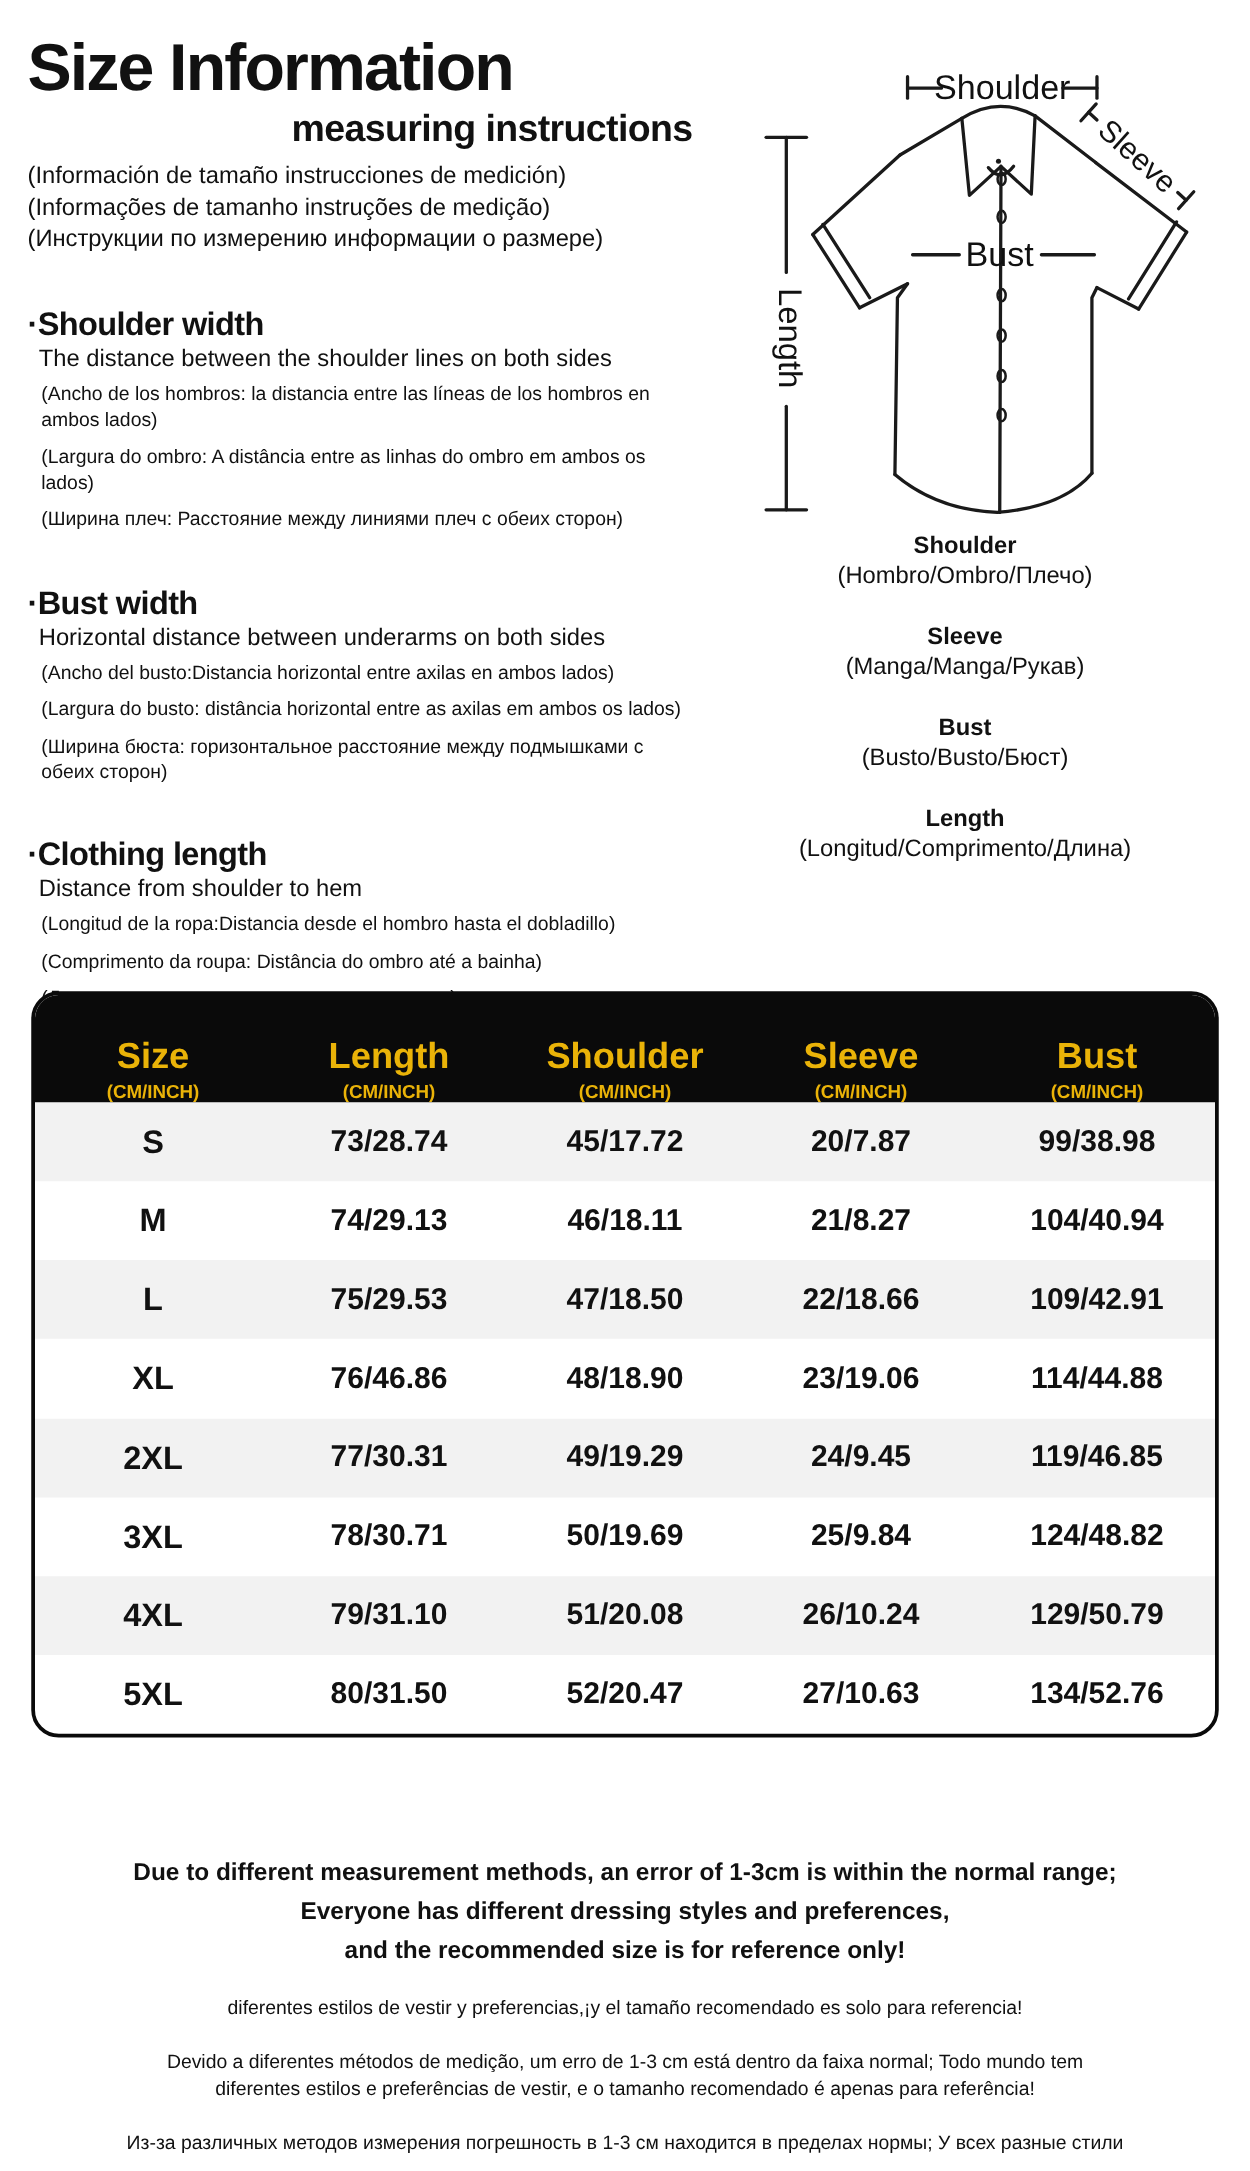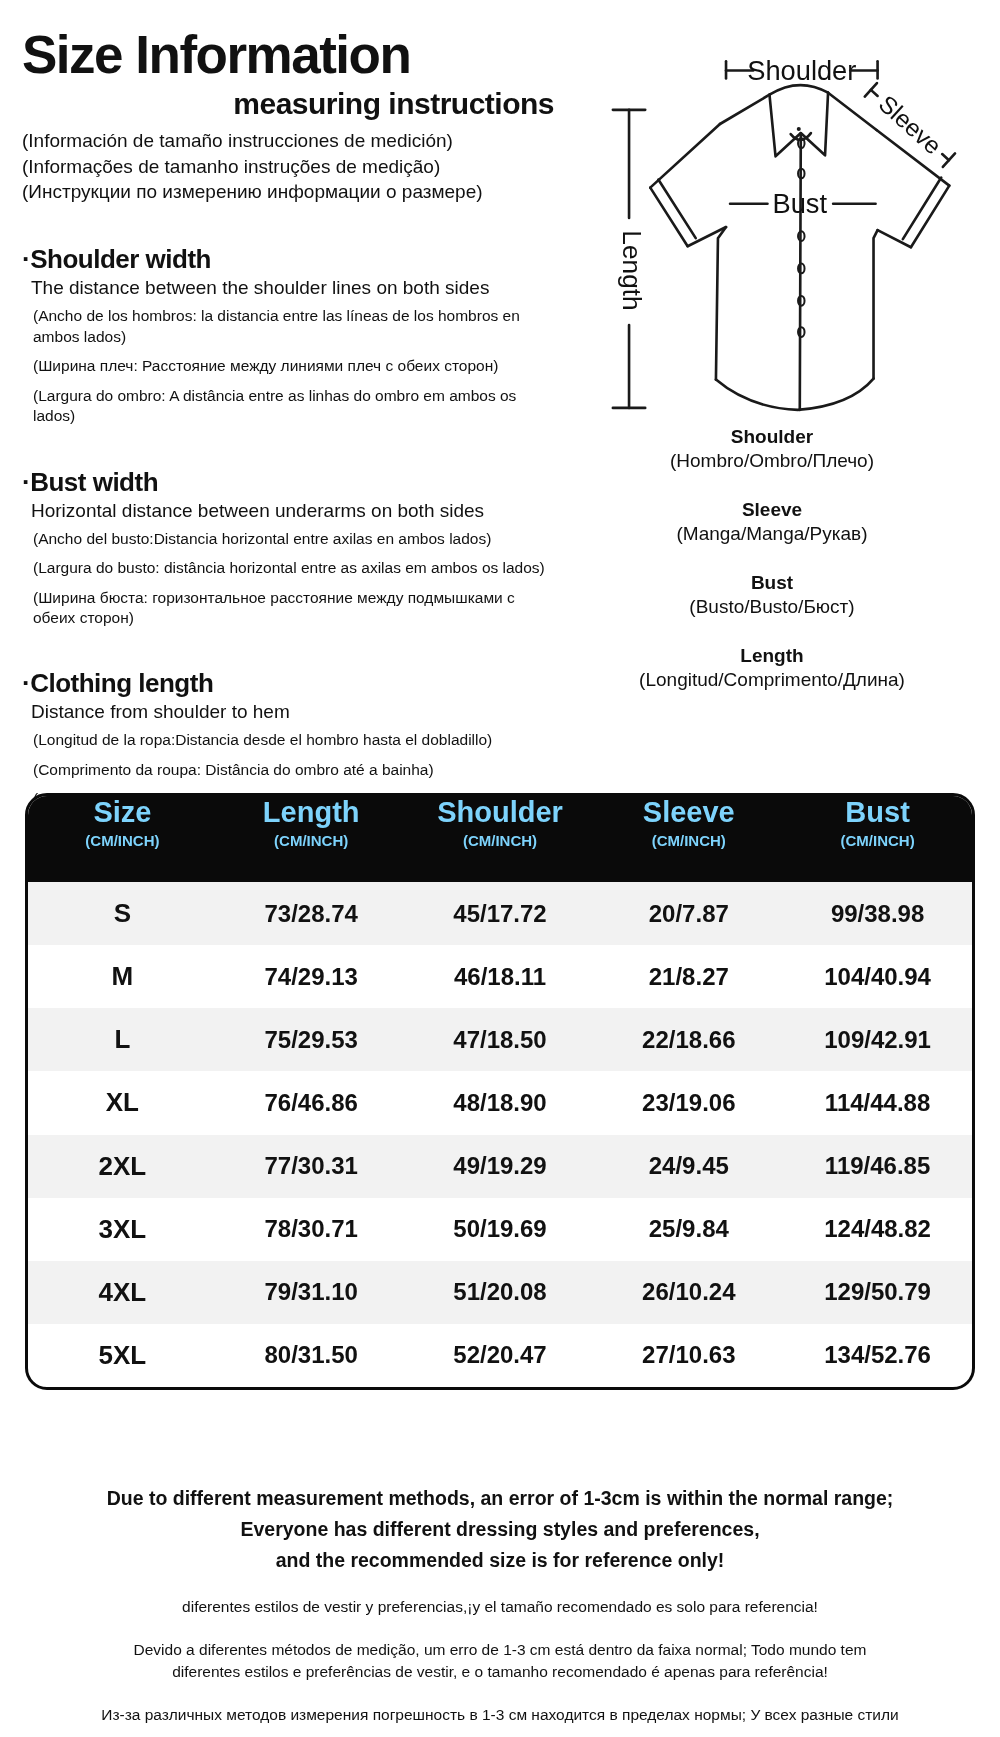--- a/index.html
+++ b/index.html
@@ -24,21 +24,21 @@
   .legend-item{margin-top:27px;}
   .legend-item:first-child{margin-top:2px;}
   .legend-term{font-size:19px;font-weight:bold;}
   .legend-trans{font-size:19px;margin-top:2px;}
   
   .size-table{
     position:absolute;left:25px;top:793px;width:950px;height:597px;
     border:3px solid #0a0a0a;border-radius:22px;overflow:hidden;
     box-sizing:border-box;display:flex;flex-direction:column;background:#fff;
   }
-  .tbl-header{display:flex;background:#0a0a0a;color:#7dd3fc;height:86px;flex:none;align-items:flex-start;}
+  .tbl-header{display:flex;background:#0a0a0a;color:#eab308;height:86px;flex:none;align-items:flex-end;}
   .th{width:20%;display:flex;flex-direction:column;align-items:center;justify-content:center;}
   .col-label{font-size:29px;font-weight:bold;}
   .col-unit{font-size:15px;font-weight:bold;margin-top:3px;}
   .tbl-body{flex:1;display:flex;flex-direction:column;}
   .trow{flex:1;display:flex;align-items:center;}
   .trow.alt{background:#f2f2f2;}
   .td{width:20%;text-align:center;font-size:24px;font-weight:bold;}
   .td.size-cell{font-size:26px;}
   
   .footer{position:absolute;left:0;top:1483px;width:1000px;text-align:center;}
@@ -56,22 +56,22 @@
     <div>(Información de tamaño instrucciones de medición)</div>
     <div>(Informações de tamanho instruções de medição)</div>
     <div>(Инструкции по измерению информации о размере)</div>
   </div>
 
   <div class="section">
     <div class="section-heading"><span>·</span><span>Shoulder width</span></div>
     <div class="section-desc">The distance between the shoulder lines on both sides</div>
     <div class="section-trans">
       <p class="tline">(Ancho de los hombros: la distancia entre las líneas de los hombros en ambos lados)</p>
+      <p class="tline">(Largura do ombro: A distância entre as linhas do ombro em ambos os lados)</p>
       <p class="tline">(Ширина плеч: Расстояние между линиями плеч с обеих сторон)</p>
-      <p class="tline">(Largura do ombro: A distância entre as linhas do ombro em ambos os lados)</p>
     </div>
   </div>
 
   <div class="section">
     <div class="section-heading"><span>·</span><span>Bust width</span></div>
     <div class="section-desc">Horizontal distance between underarms on both sides</div>
     <div class="section-trans">
       <p class="tline">(Ancho del busto:Distancia horizontal entre axilas en ambos lados)</p>
       <p class="tline">(Largura do busto: distância horizontal entre as axilas em ambos os lados)</p>
       <p class="tline">(Ширина бюста: горизонтальное расстояние между подмышками с обеих сторон)</p>

